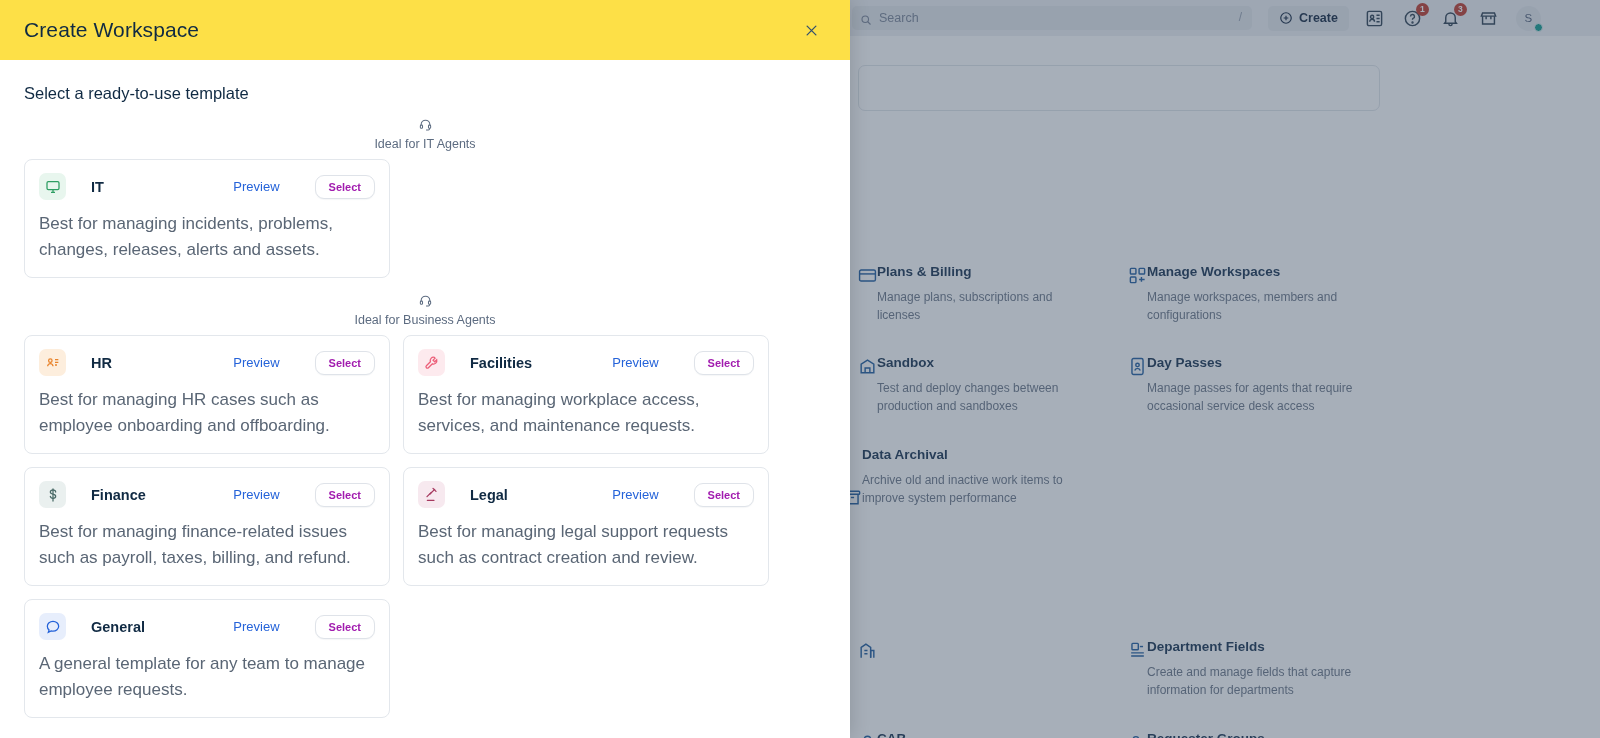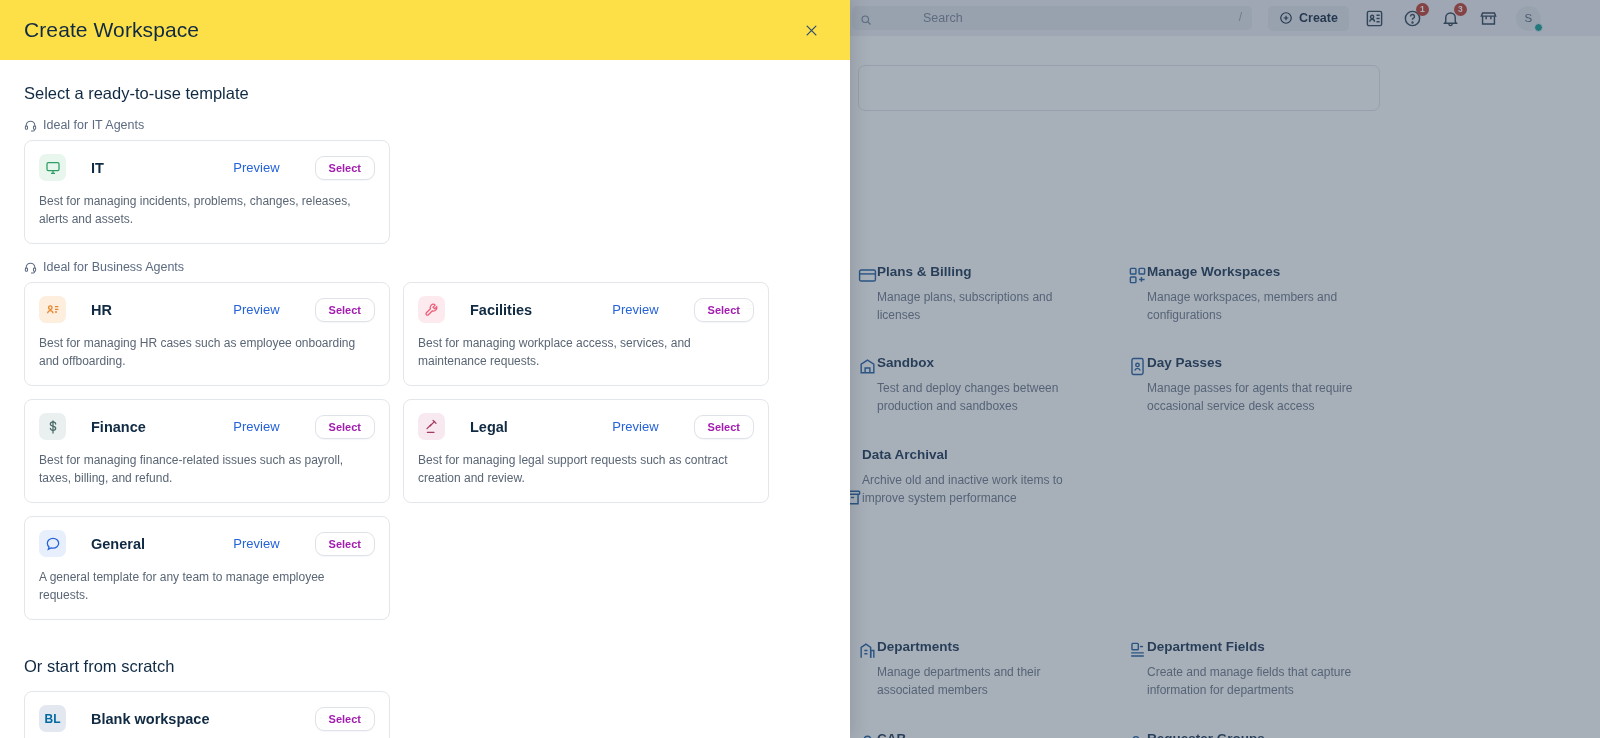--- a/index.html
+++ b/index.html
@@ -20,21 +20,20 @@
     background: #eef0f4;
     display: flex; align-items: center;
   }
   .bg-topbar-left { width: 846px; height: 36px; background:#eef0f4; }
   .bg-search {
     margin-left: 6px;
     width: 400px; height: 24px;
     background: #e4e7ec; border-radius: 5px;
     display: flex; align-items: center; padding: 0 8px;
     position: relative;
-    gap: 44px;
   }
   .bg-search .mag { width: 12px; height: 12px; flex: 0 0 12px; margin-right: 7px; }
   .bg-search .ph { font-size: 12.5px; color: #7b8597; }
   .bg-search .slash {
     position: absolute; right: 10px; top: 4px;
     font-size: 12px; color: #98a1b0;
   }
   .bg-create {
     margin-left: 16px; height: 25px; padding: 0 11px;
     background: #e4e7ec; border-radius: 5px;
@@ -113,21 +112,21 @@
     display: flex; align-items: center; justify-content: center;
     cursor: pointer; color: #33506e;
   }
   .modal-body { padding: 24px 24px 0 24px; height: 678px; overflow: hidden; }
   .section-title {
     font-size: 16.5px; color: #102a43; font-weight: 400; margin-bottom: 15px;
   }
   .section-title.scratch { margin-top: 37px; }
   .group-label {
     display: flex; align-items: center; gap: 6px;
-    font-size: 12.5px; color: #5c6b80; margin-bottom: 8px;
+    font-size: 12.5px; color: #5c6b80; margin-bottom: 8px; flex-direction: column;
   }
   .group-label .hs { width: 13px; height: 13px; flex: 0 0 13px; color:#5c6b80; }
 
   .card-grid { display: grid; grid-template-columns: 366px 366px; gap: 13px; }
 
   .tcard {
     border: 1px solid #e3e7ec; border-radius: 8px;
     padding: 13px 14px 15px 14px; background: #fff;
   }
   .tcard-top { display: flex; align-items: center; gap: 25px; }
@@ -145,21 +144,21 @@
     cursor: pointer; background: none; border: none;
     font-family: inherit; padding: 0 10px;
   }
   .select-btn {
     font-size: 11px; font-weight: 700; color: #a21caf;
     background: #fff; border: 1px solid #dfe3e9; border-radius: 9px;
     padding: 5px 13px; cursor: pointer; font-family: inherit;
     box-shadow: 0 1px 1px rgba(16,42,67,0.04);
   }
   .tdesc {
-    margin-top: 11px; font-size: 12px; color: #5a6675; line-height: 1.5;
+    margin-top: 11px; font-size: 17px; color: #5a6675; line-height: 1.5;
   }
 
   .avatar-sq {
     width: 27px; height: 27px; border-radius: 7px; flex: 0 0 27px;
     background: #e3e8f0; color: #0369a1;
     font-size: 12px; font-weight: 700;
     display: flex; align-items: center; justify-content: center;
   }
 </style>
 </head>
@@ -305,24 +304,20 @@
       </div>
 
       <div class="bg-card" style="left:28px; top:443px;">
         <span class="bic">
           <svg viewBox="0 0 24 24" fill="none" stroke="#1f5c9e" stroke-width="1.8">
               <path d="M4 21V8l6-4 6 4v13"></path>
               <path d="M16 21V12h4v9"></path>
               <path d="M8 12h4M8 16h4"></path>
             </svg>
         </span>
-        <div>
-          <h4>Departments</h4>
-          <p>Manage departments and their associated members</p>
-        </div>
       </div>
 
       <div class="bg-card" style="left:298px; top:443px;">
         <span class="bic">
           <svg viewBox="0 0 24 24" fill="none" stroke="#1f5c9e" stroke-width="1.8">
               <rect x="5" y="3" width="8" height="8" rx="1"></rect>
               <path d="M15 7h4"></path>
               <path d="M4 15h16M4 19h16"></path>
             </svg>
         </span>

